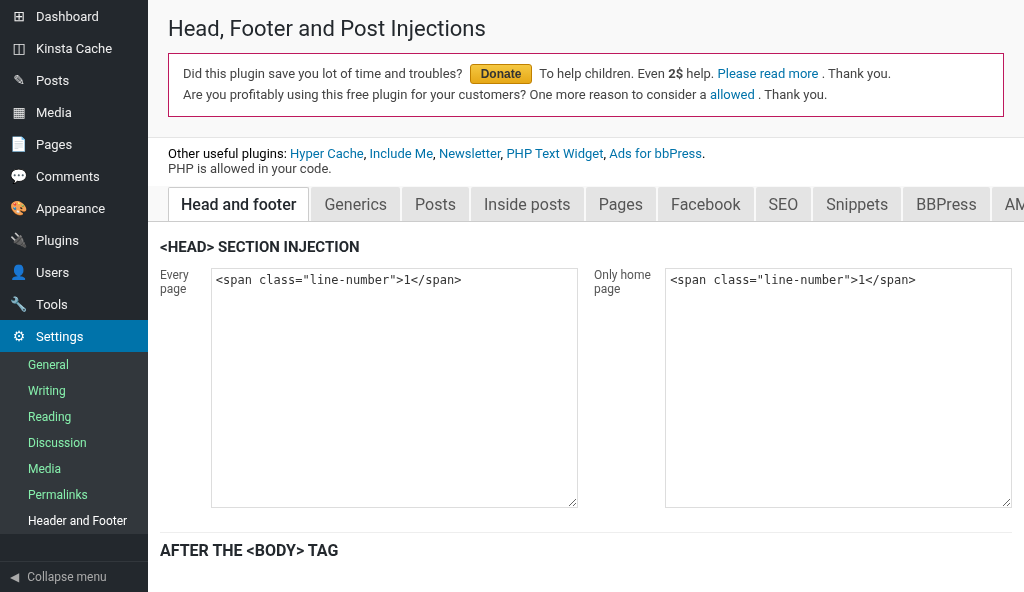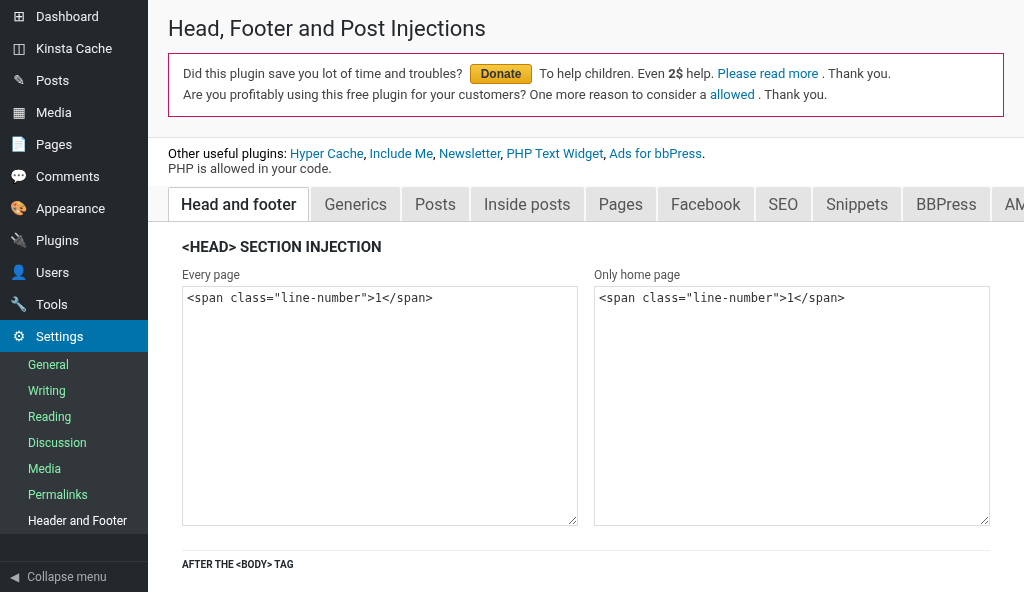--- a/index.html
+++ b/index.html
@@ -125,60 +125,59 @@
     .tab.active {
       background: #fff;
       border-color: #ccc;
       border-bottom: 1px solid #fff;
       color: #23282d;
       font-weight: 500;
     }
 
     
     .content-area {
-      padding: 16px 34px;
+      padding: 16px 12px;
       flex: 1;
     }
 
     .section-title {
       font-size: 15px;
       font-weight: bold;
       color: #23282d;
       margin-bottom: 12px;
     }
 
     .textarea-row {
       display: flex;
       gap: 16px;
       margin-bottom: 24px;
     }
     .textarea-group {
       display: flex;
-      flex-direction: column;
       flex: 1;
     }
     .textarea-label {
       font-size: 12px;
       color: #555;
       margin-bottom: 4px;
     }
     .code-textarea {
       width: 100%;
       height: 240px;
       font-family: monospace;
       font-size: 12px;
       border: 1px solid #ddd;
       resize: vertical;
       padding: 4px;
       color: #333;
       background: #fff;
     }
 
     .after-body-title {
-      font-size: 10px;
+      font-size: 16px;
       font-weight: bold;
       color: #23282d;
       padding-top: 8px;
       border-top: 1px solid #eee;
     }
     .plugins-wrapper {
       padding: 8px 20px 0;
     }
   </style>
 </head>

